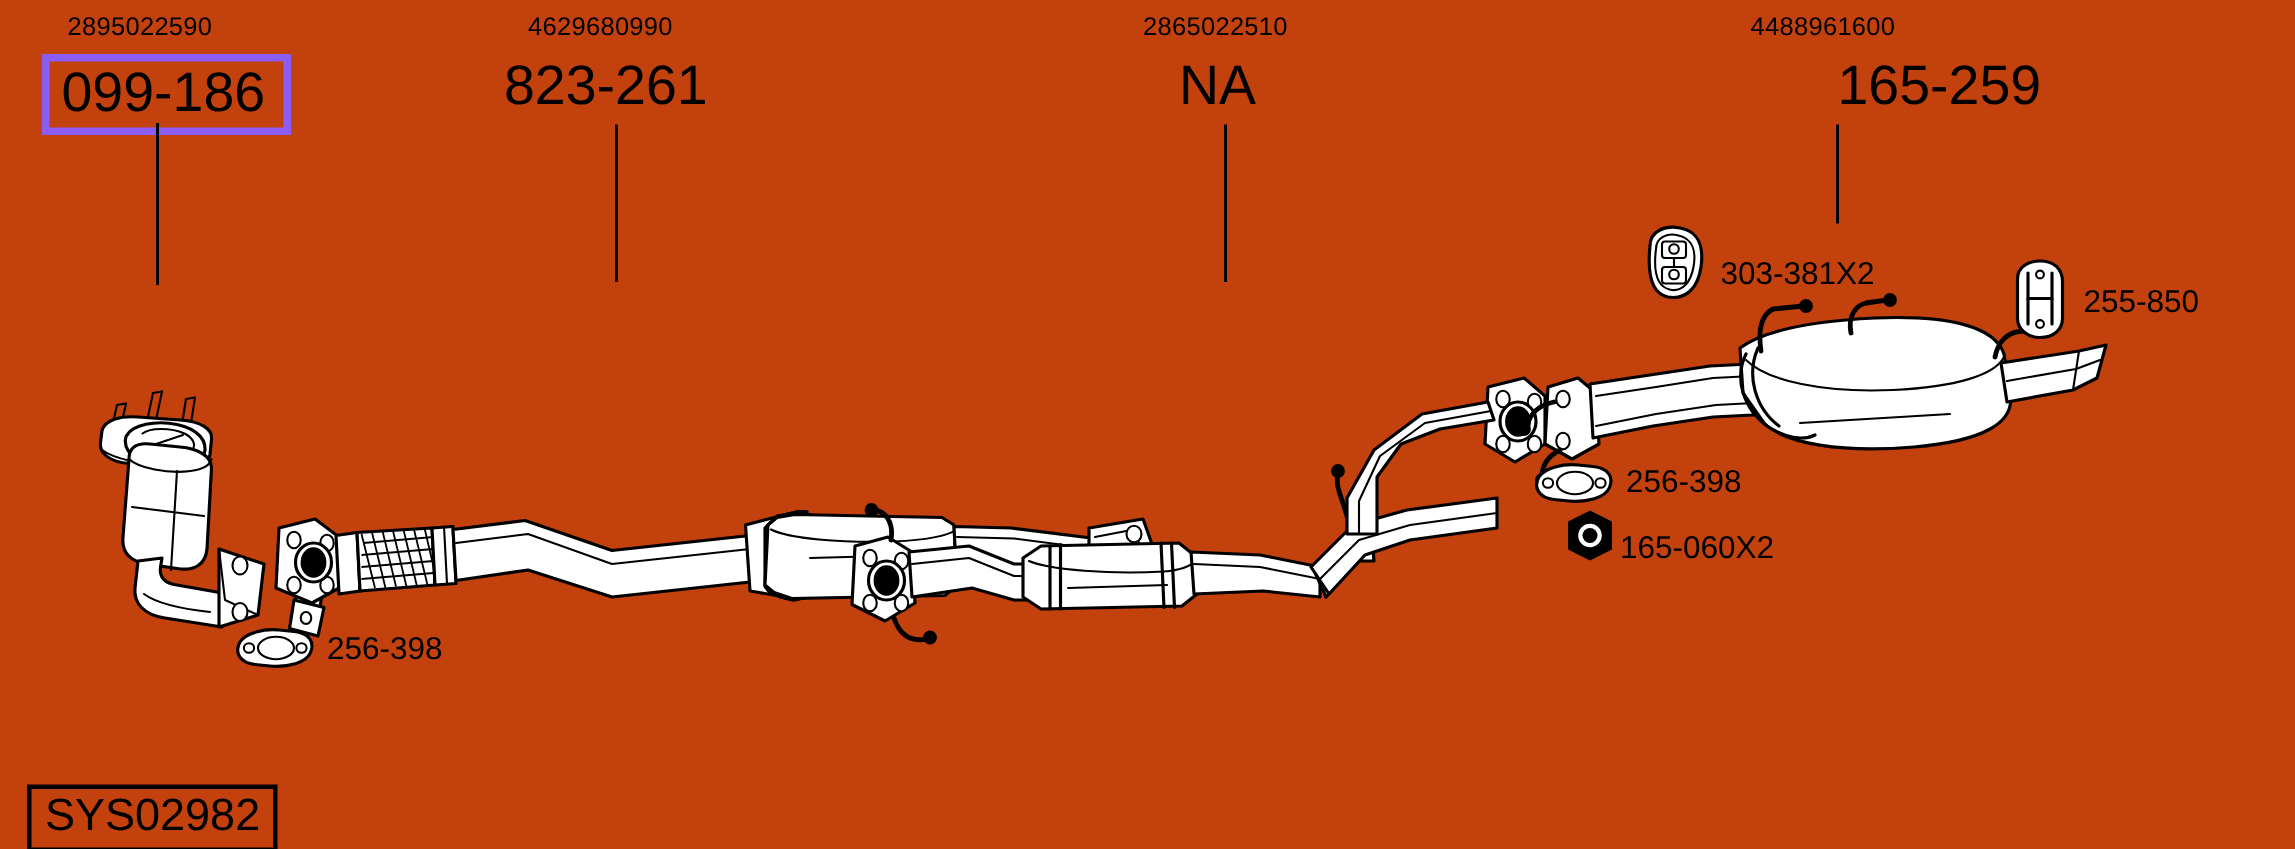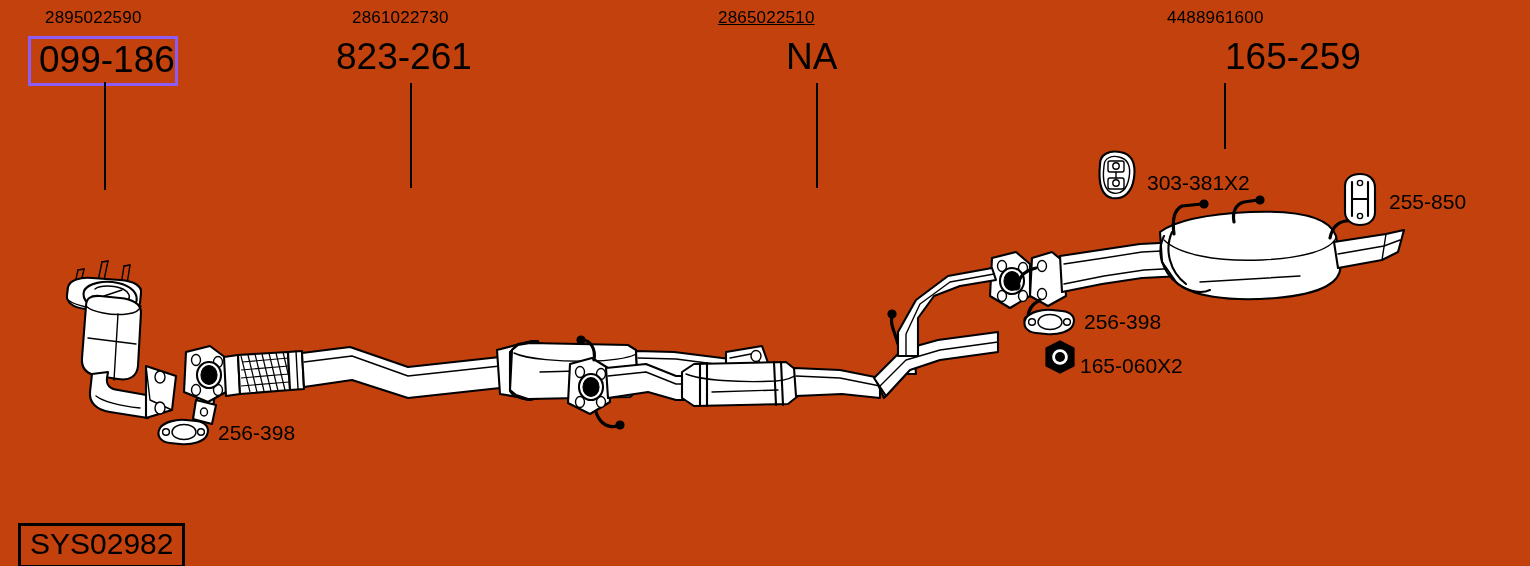--- a/index.html
+++ b/index.html
@@ -31,22 +31,22 @@
   
   .part-code {
     font-size: 37px;
     font-weight: 400;
     letter-spacing: 0px;
     white-space: nowrap;
     color: #000;
     line-height: 1;
   }
   .part-code.boxed {
-    border: 3px solid #8b5cf6;
-    padding: 2px 0 5px 8px;
+    border: 5px solid #8b5cf6;
+    padding: 2px 12px 5px 8px;
     display: inline-block;
   }
   
   .leader {
     background: #000;
     width: 2px;
   }
   
   .hw-label {
     font-size: 21px;
@@ -74,27 +74,27 @@
 <body>
 
 <div id="page">
 
   <div class="abs part-ref" style="left:45px; top:8px;">2895022590</div>
   <div class="abs" style="left:28px; top:36px;">
     <span class="part-code boxed">099-186</span>
   </div>
   <div class="abs leader" style="left:104px; top:82px; height:108px;"></div>
 
-  <div class="abs part-ref" style="left:352px; top:8px;">2861022730</div>
+  <div class="abs part-ref" style="left:352px; top:8px;">4629680990</div>
   <div class="abs" style="left:336px; top:38px;">
     <span class="part-code">823-261</span>
   </div>
   <div class="abs leader" style="left:410px; top:83px; height:105px;"></div>
 
-  <div class="abs part-ref" style="left:718px; top:8px;text-decoration:underline;">2865022510</div>
+  <div class="abs part-ref" style="left:762px; top:8px;">2865022510</div>
   <div class="abs" style="left:786px; top:38px;">
     <span class="part-code">NA</span>
   </div>
   <div class="abs leader" style="left:816px; top:83px; height:105px;"></div>
 
   <div class="abs part-ref" style="left:1167px; top:8px;">4488961600</div>
   <div class="abs" style="left:1225px; top:38px;">
     <span class="part-code">165-259</span>
   </div>
   <div class="abs leader" style="left:1224px; top:83px; height:66px;"></div>

